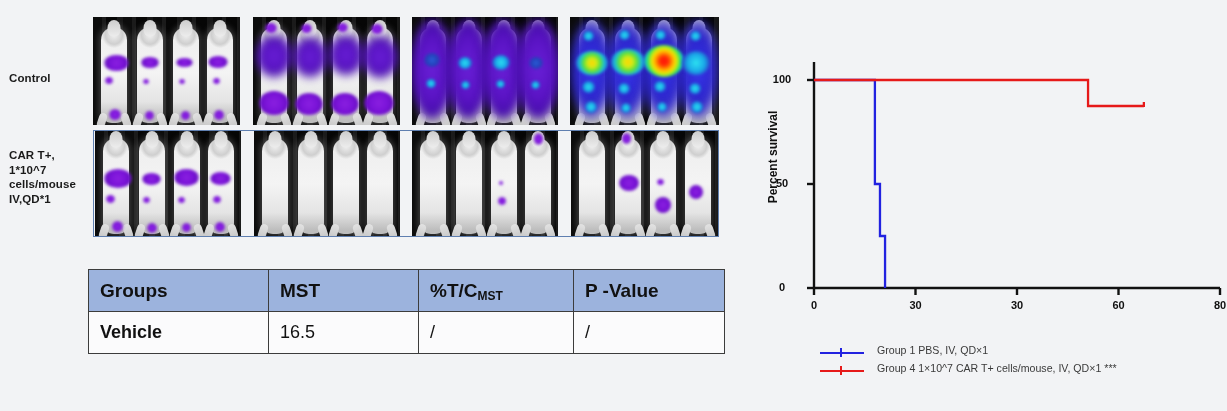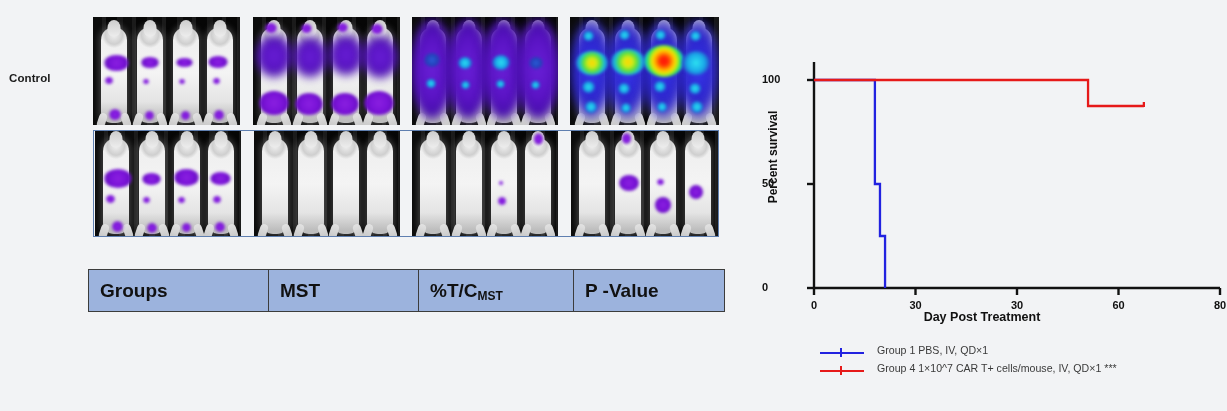--- a/index.html
+++ b/index.html
@@ -144,21 +144,21 @@
     position:absolute;left:-49px;top:150px;width:160px;text-align:center;
     font-size:12px;font-weight:700;color:#111;
     transform:rotate(-90deg);transform-origin:center;
   }
   .xlab{
     position:absolute;left:30px;top:310px;width:420px;text-align:center;
     font-size:12.5px;font-weight:700;color:#111;
   }
   .ytick{
     position:absolute;right:0;font-size:11px;font-weight:700;color:#111;
-    text-align:left;width:40px;
+    text-align:center;width:40px;
   }
   .xtick{
     position:absolute;top:0;font-size:11px;font-weight:700;color:#111;
     text-align:center;width:40px;
   }
   .legend{position:absolute;left:0;top:340px;width:485px;}
   .leg-row{position:absolute;height:17px;font-size:10.6px;color:#3a3a3a;}
   .leg-row .swatch{position:absolute;left:0;top:6px;width:44px;height:6px;}
   .leg-row .swatch i{
     position:absolute;left:0;top:2px;width:44px;height:2px;display:block;
@@ -171,20 +171,24 @@
   .leg2{left:78px;top:22px;}
 </style>
 </head>
 <body>
 
 <div class="fig">
 
   <div class="imaging">
 
     <div class="row-label control">Control</div>
+    <div class="row-label cart">CAR T+,
+1*10^7
+cells/mouse
+IV,QD*1</div>
 
     <div class="panel-row r1">
 
       <div class="panel p0">
         <div class="bg"></div>
         <div class="mouse" style="left:8px;">
             <div class="head"></div>
             <div class="legL"></div>
             <div class="legR"></div>
           </div>
@@ -464,20 +468,26 @@
       </colgroup>
     <thead>
       <tr>
         <th>Groups</th>
         <th>MST</th>
         <th><span>%T/C</span><sub>MST</sub></th>
         <th>P -Value</th>
       </tr>
     </thead>
     <tbody>
+      <tr>
+        <td class="grp">Vehicle</td>
+        <td>16.5</td>
+        <td>/</td>
+        <td>/</td>
+      </tr>
     </tbody>
   </table>
 
   <div class="chart">
 
     <div class="plot">
       <svg id="km-svg" width="485" height="340" viewBox="0 0 485 340">
           <line x1="72" y1="62" x2="72" y2="288" stroke="#111" stroke-width="2.4"></line>
           <line x1="72" y1="288" x2="478" y2="288" stroke="#111" stroke-width="2.4"></line>
           <line x1="65" y1="288" x2="72" y2="288" stroke="#111" stroke-width="2.4"></line>
@@ -487,21 +497,20 @@
           <line x1="173.5" y1="288" x2="173.5" y2="295" stroke="#111" stroke-width="2.4"></line>
           <line x1="275" y1="288" x2="275" y2="295" stroke="#111" stroke-width="2.4"></line>
           <line x1="376.5" y1="288" x2="376.5" y2="295" stroke="#111" stroke-width="2.4"></line>
           <line x1="478" y1="288" x2="478" y2="295" stroke="#111" stroke-width="2.4"></line>
           <path d="M72.00 80.00 L132.90 80.00 L132.90 184.00 L137.98 184.00 L137.98 236.00 L143.05 236.00 L143.05 288.00" fill="none" stroke="#2222e0" stroke-width="2.3" stroke-linejoin="miter" stroke-linecap="butt"></path>
           <path d="M72.00 80.00 L346.05 80.00 L346.05 106.00 L401.88 106.00" fill="none" stroke="#e61919" stroke-width="2.3" stroke-linejoin="miter" stroke-linecap="butt"></path>
           <line x1="401.875" y1="102" x2="401.875" y2="107" stroke="#e61919" stroke-width="2.3"></line>
         </svg>
 
       <div class="ylab">Percent survival</div>
-      <div class="xlab">Day Post Treatment</div>
       <div id="ytick-host">
           <div class="ytick" style="top: 281px; left: 20px;">0</div>
           <div class="ytick" style="top: 177px; left: 20px;">50</div>
           <div class="ytick" style="top: 73px; left: 20px;">100</div>
         </div>
       <div id="xtick-host">
           <div class="xtick" style="top: 299px; left: 52px;">0</div>
           <div class="xtick" style="top: 299px; left: 153.5px;">30</div>
           <div class="xtick" style="top: 299px; left: 255px;">30</div>
           <div class="xtick" style="top: 299px; left: 356.5px;">60</div>

